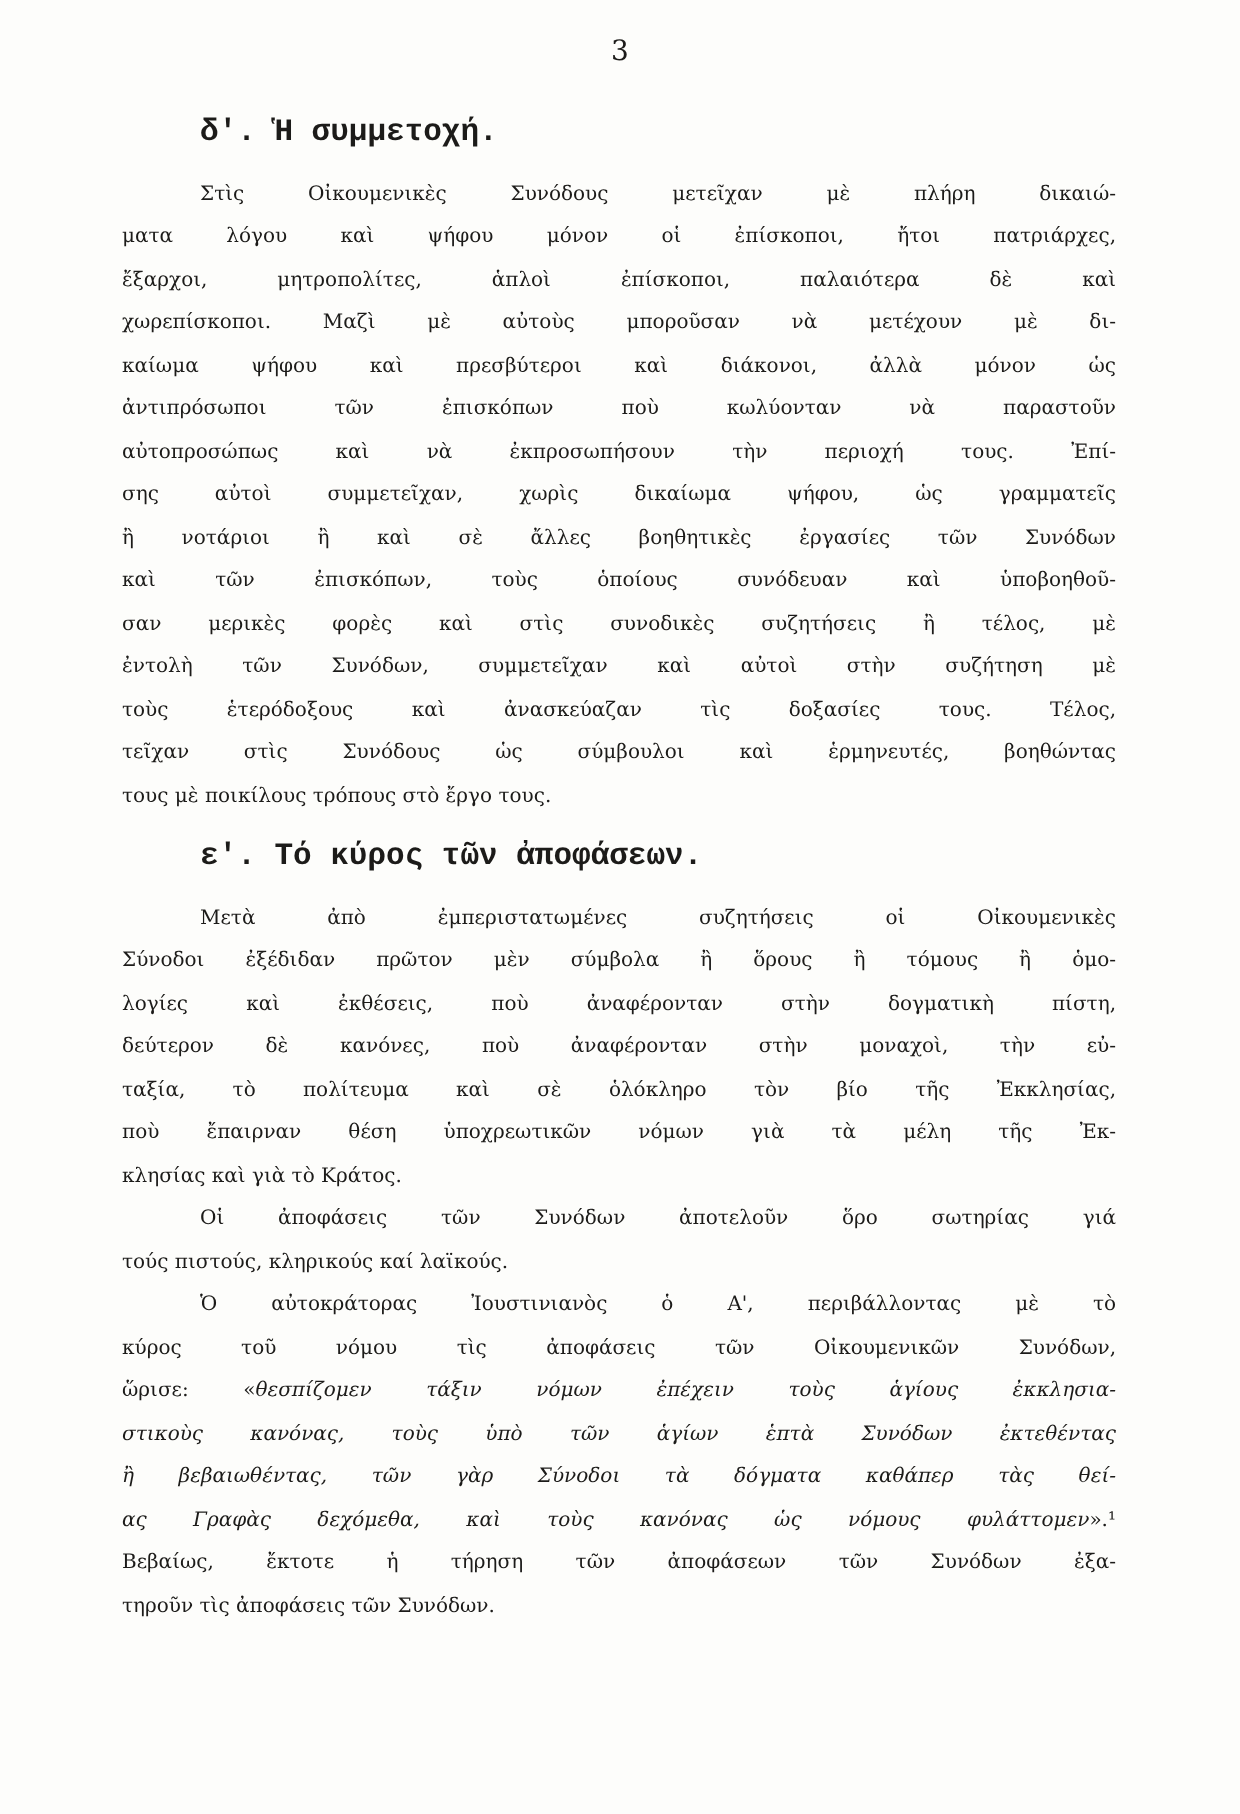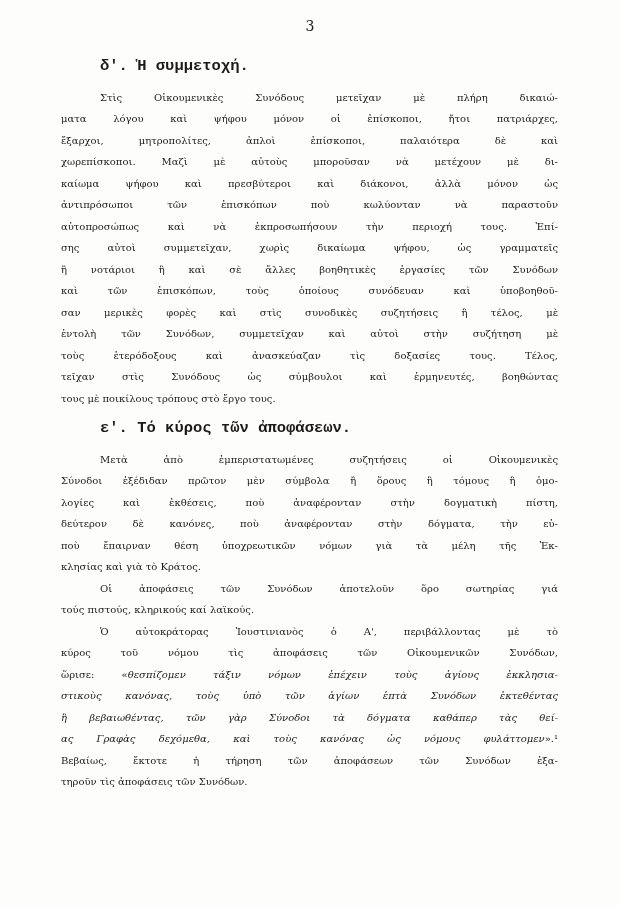--- a/index.html
+++ b/index.html
@@ -71,21 +71,22 @@
           <div class="text-line"><span>τεῖχαν στὶς Συνόδους ὡς σύμβουλοι καὶ ἑρμηνευτές, βοηθώντας</span></div>
           <div class="text-line last"><span>τους μὲ ποικίλους τρόπους στὸ ἔργο τους.</span></div>
         </div>
       </section>
       <section>
         <div class="section-heading">ε'. Τό κύρος τῶν ἀποφάσεων.</div>
         <div class="paragraph">
           <div class="text-line indent"><span>Μετὰ ἀπὸ ἐμπεριστατωμένες συζητήσεις οἱ Οἰκουμενικὲς</span></div>
           <div class="text-line"><span>Σύνοδοι ἐξέδιδαν πρῶτον μὲν σύμβολα ἢ ὅρους ἢ τόμους ἢ ὁμο-</span></div>
           <div class="text-line"><span>λογίες καὶ ἐκθέσεις, ποὺ ἀναφέρονταν στὴν δογματικὴ πίστη,</span></div>
-          <div class="text-line"><span>δεύτερον δὲ κανόνες, ποὺ ἀναφέρονταν στὴν δόγματα, τὴν εὐ-</span></div>
+          <div class="text-line"><span>δεύτερον δὲ κανόνες, ποὺ ἀναφέρονταν στὴν μοναχοὶ, τὴν εὐ-</span></div>
+          <div class="text-line"><span>ταξία, τὸ πολίτευμα καὶ σὲ ὁλόκληρο τὸν βίο τῆς Ἐκκλησίας,</span></div>
           <div class="text-line"><span>ποὺ ἔπαιρναν θέση ὑποχρεωτικῶν νόμων γιὰ τὰ μέλη τῆς Ἐκ-</span></div>
           <div class="text-line last"><span>κλησίας καὶ γιὰ τὸ Κράτος.</span></div>
         </div>
         <div class="paragraph">
           <div class="text-line indent"><span>Οἱ ἀποφάσεις τῶν Συνόδων ἀποτελοῦν ὅρο σωτηρίας γιά</span></div>
           <div class="text-line last"><span>τούς πιστούς, κληρικούς καί λαϊκούς.</span></div>
         </div>
         <div class="paragraph">
           <div class="text-line indent"><span>Ὁ αὐτοκράτορας Ἰουστινιανὸς ὁ Α', περιβάλλοντας μὲ τὸ</span></div>
           <div class="text-line"><span>κύρος τοῦ νόμου τὶς ἀποφάσεις τῶν Οἰκουμενικῶν Συνόδων,</span></div>

